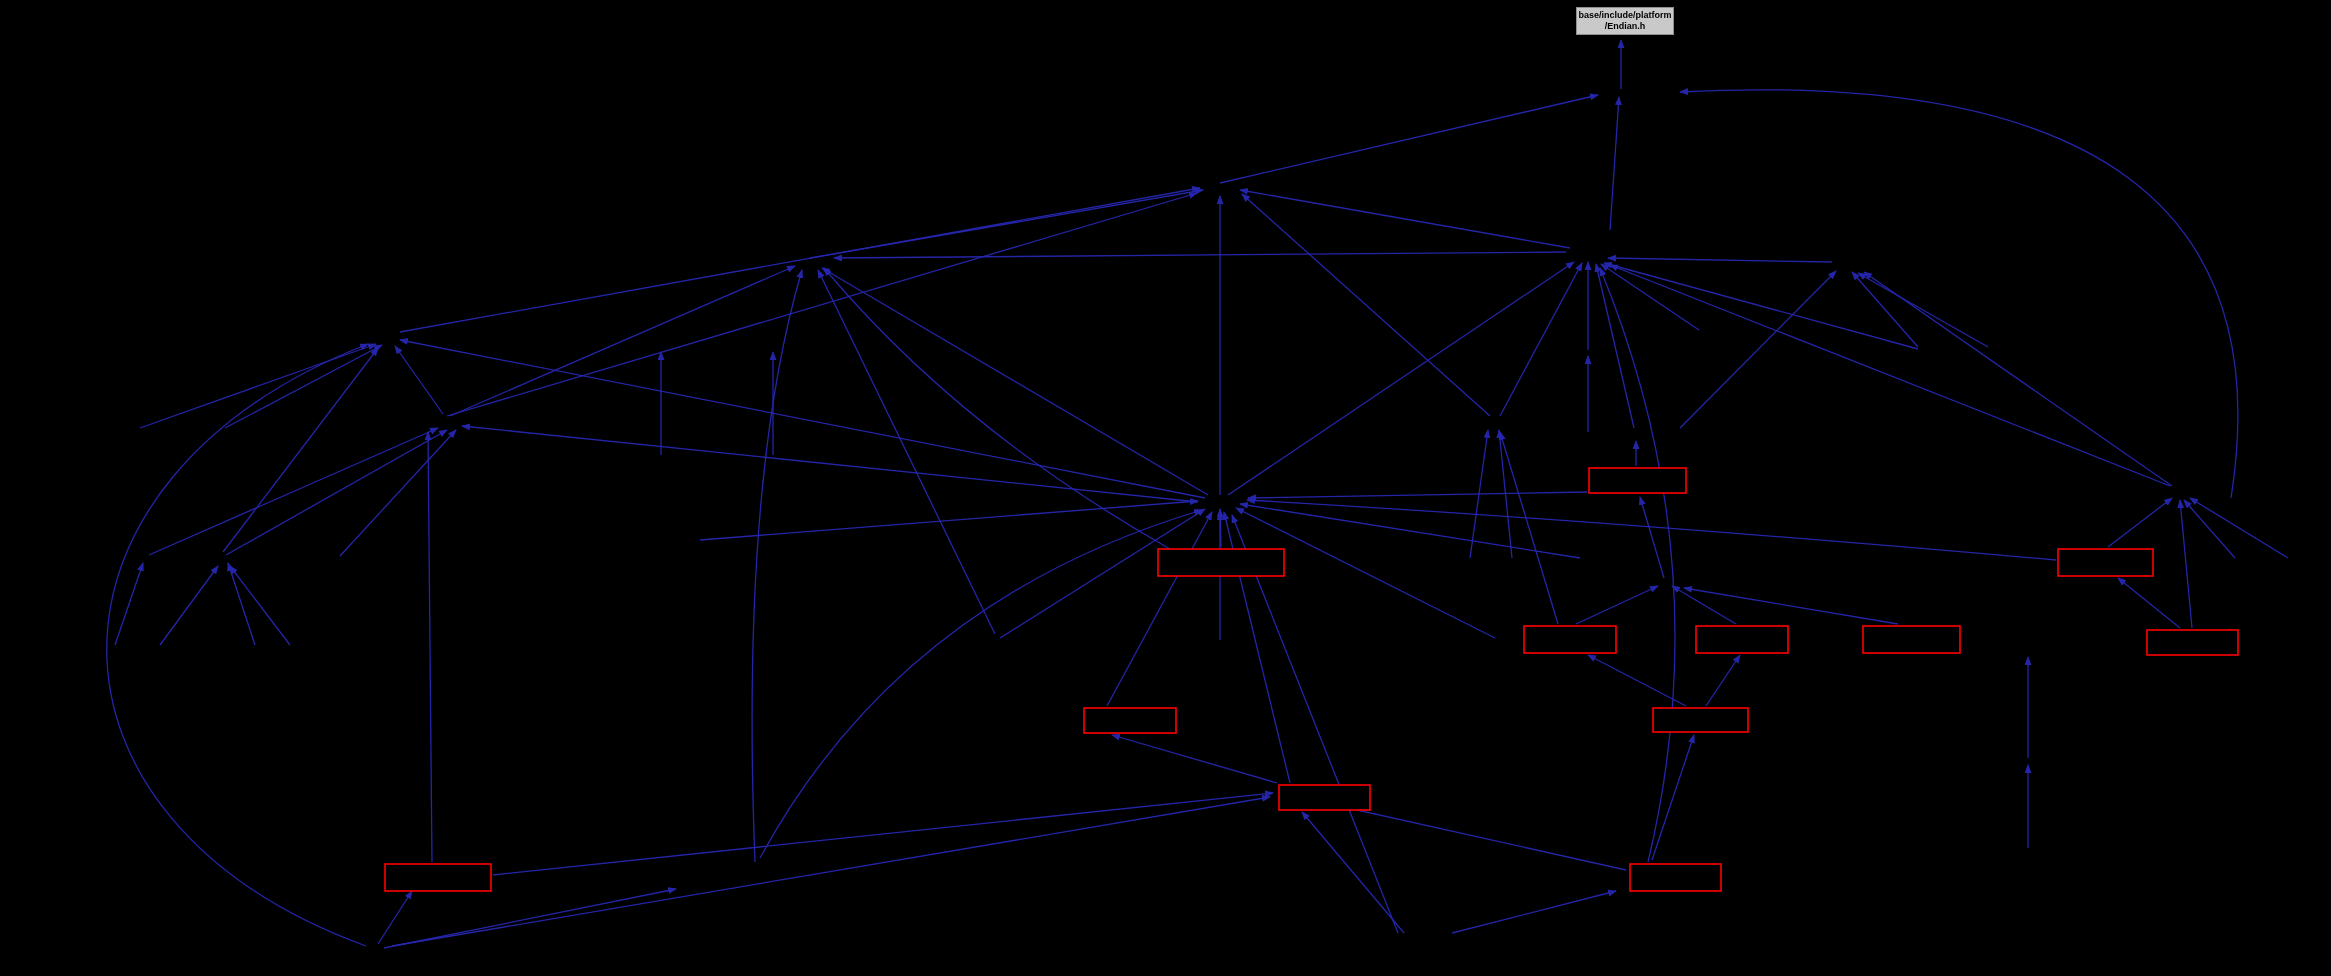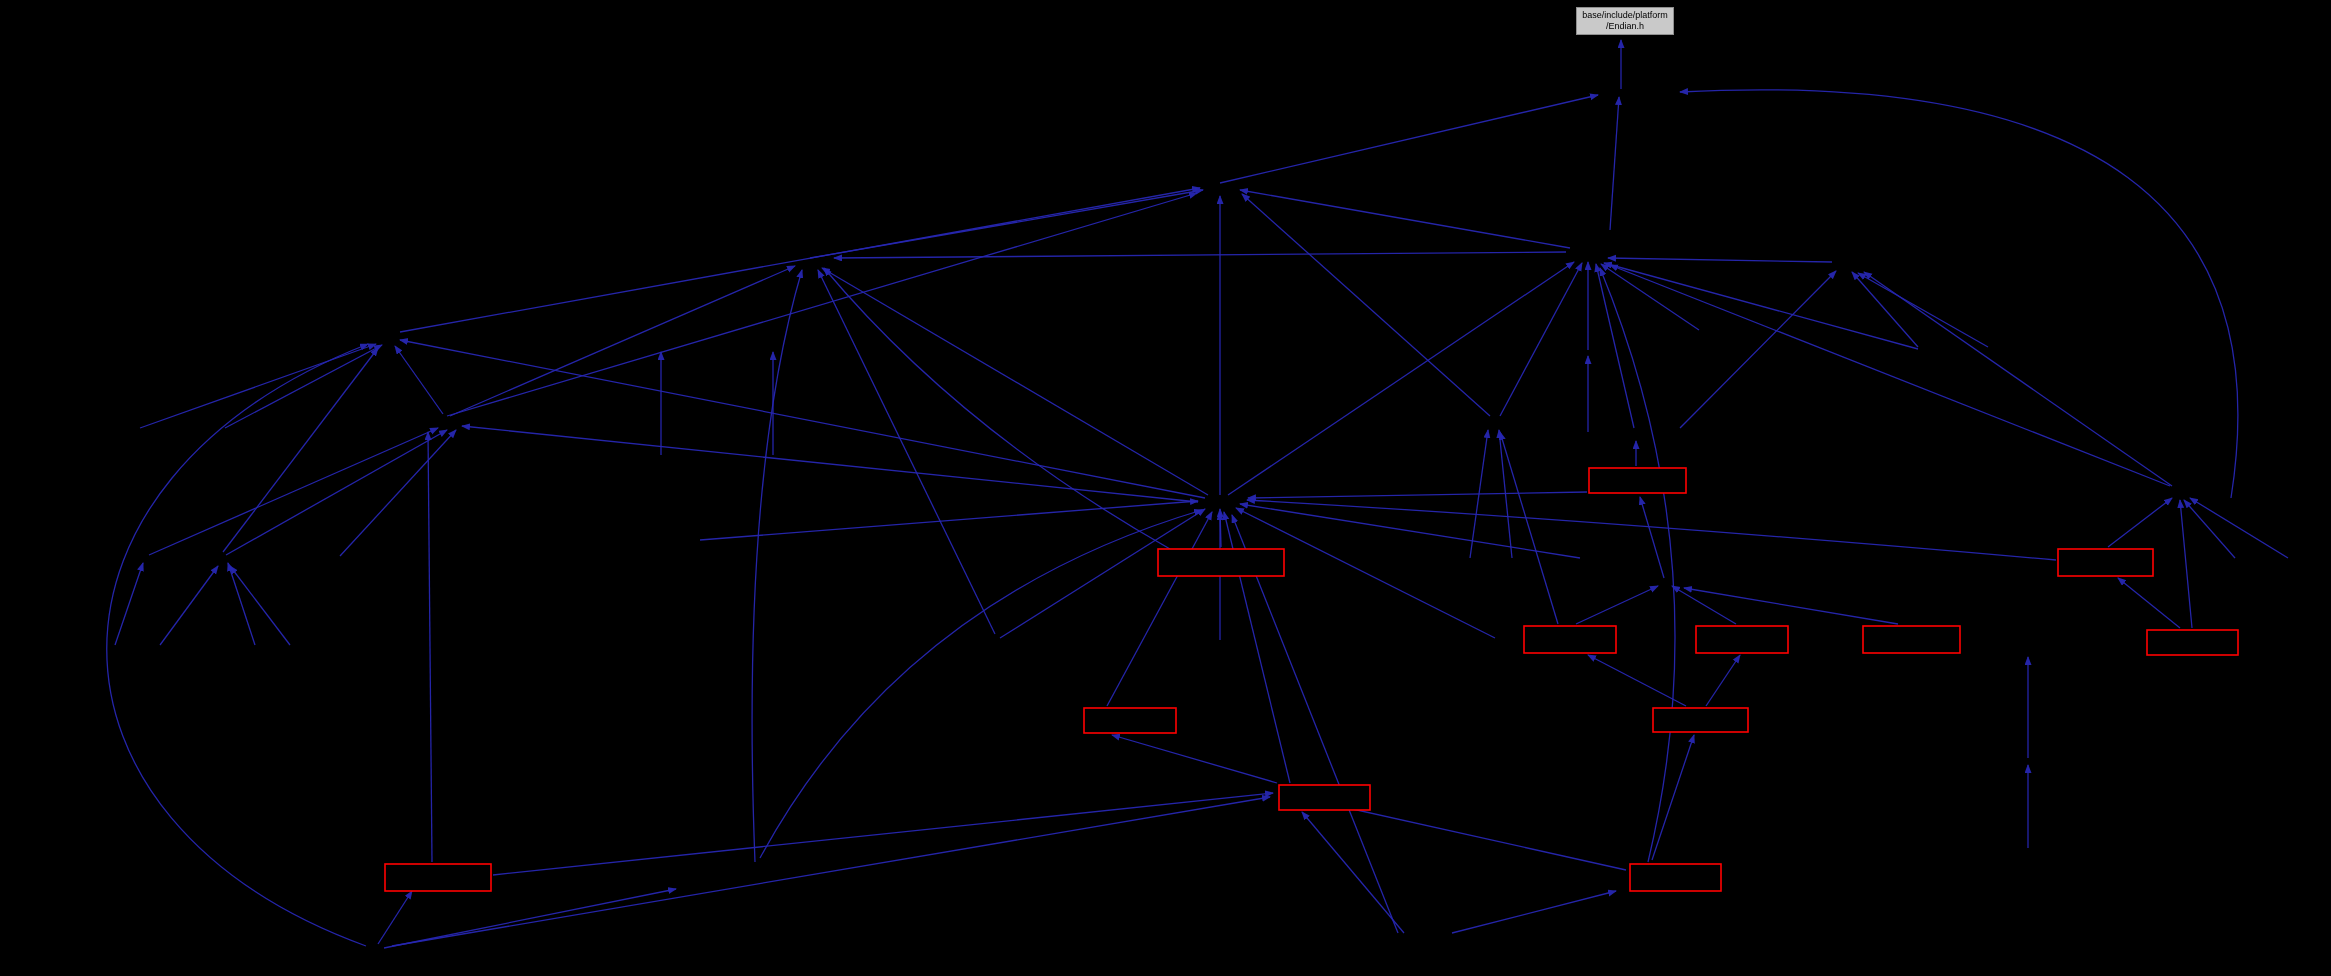--- a/index.html
+++ b/index.html
@@ -33,20 +33,21 @@
   }
   #root-node {
     position: absolute;
     box-sizing: border-box;
     text-align: center;
     font-size: 9px;
     line-height: 1.25;
     padding-top: 2px;
     white-space: nowrap;
     overflow: hidden;
+    font-weight: bold;
   }
 </style>
 </head>
 <body>
 
 <div id="stage">
   <svg id="graph" width="2331" height="976" viewBox="0 0 2331 976" xmlns="http://www.w3.org/2000/svg">
     <defs>
       <marker id="arrow" markerWidth="9" markerHeight="8" refX="8" refY="3.5" orient="auto" markerUnits="userSpaceOnUse">
         <path id="arrow-shape" d="M0,0 L9,3.5 L0,7 z" fill="#2727b2"></path>

